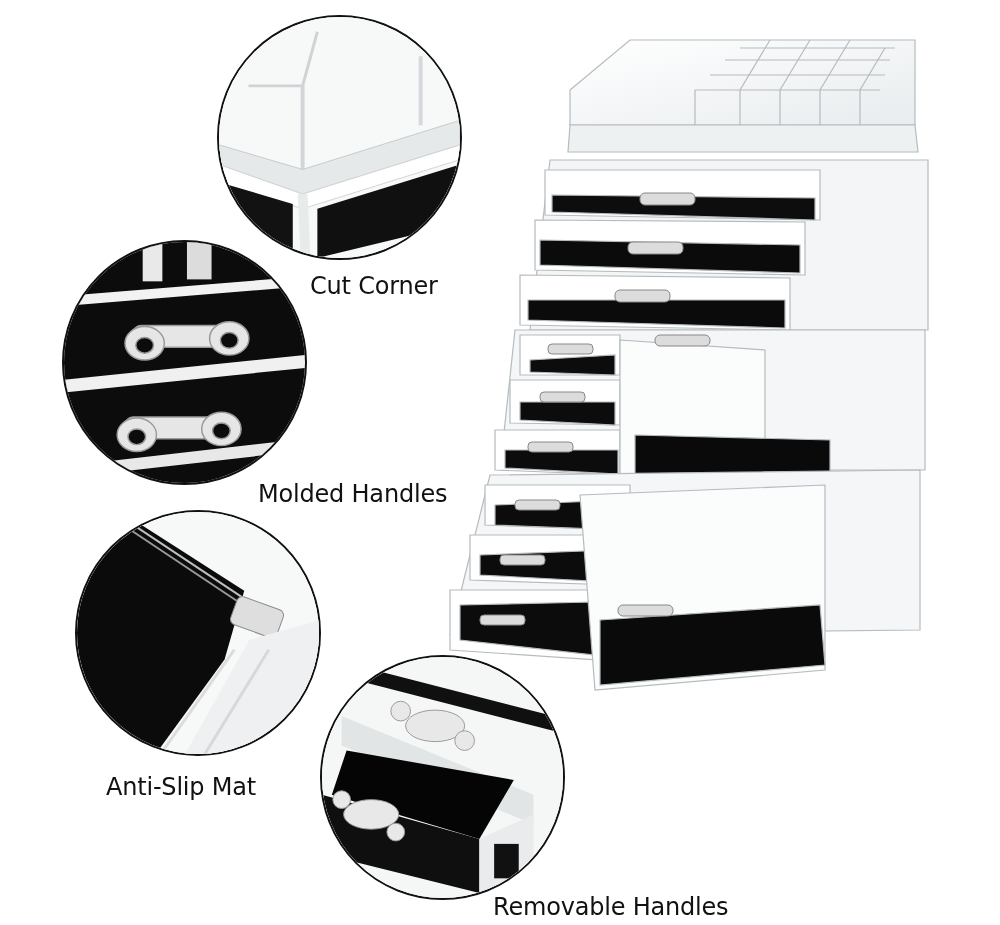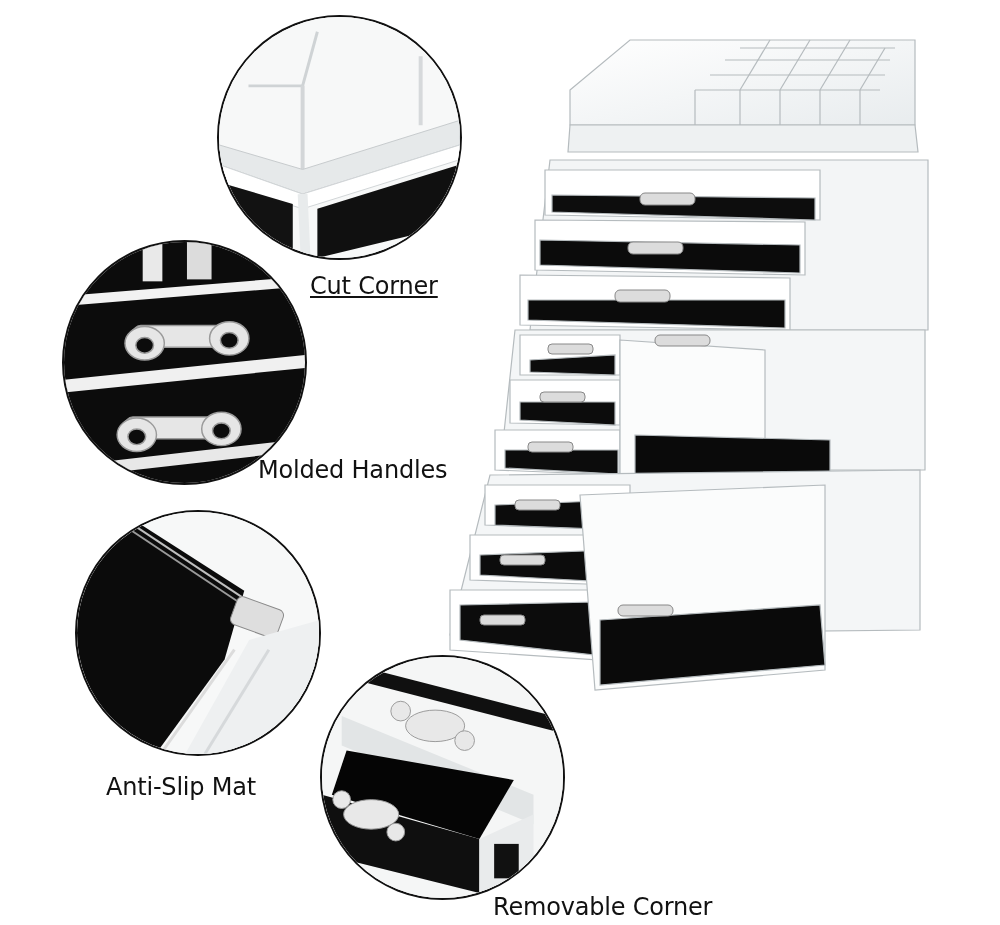--- a/index.html
+++ b/index.html
@@ -23,21 +23,21 @@
     <line x1="100" y1="15" x2="85" y2="70" stroke="#cfd3d5" stroke-width="3"></line>
     <line x1="85" y1="70" x2="85" y2="155" stroke="#d3d6d8" stroke-width="4"></line>
     <line x1="205" y1="40" x2="205" y2="110" stroke="#d6d9db" stroke-width="4"></line>
     <polygon points="0,130 85,155 245,105 245,130 85,180 0,150" fill="#e6e9ea" stroke="#c6cacc"></polygon>
     <polygon points="0,150 85,180 245,130 245,145 85,195 0,168" fill="#ffffff" stroke="#d0d4d6"></polygon>
     <polygon points="0,168 75,190 75,245 0,245" fill="#121212"></polygon>
     <polygon points="100,195 245,150 245,210 100,245" fill="#101010"></polygon>
     <line x1="85" y1="180" x2="88" y2="245" stroke="#e8ebec" stroke-width="10"></line>
   </svg>
 </div>
-<div class="label" style="left:310px; top:272px;text-decoration:underline;">Cut Corner</div>
+<div class="label" style="left:310px; top:272px;">Cut Corner</div>
 
 <div class="inset" style="left:62px; top:240px; width:245px; height:245px;">
   <svg viewBox="0 0 245 245">
     <rect width="245" height="245" fill="#0c0c0c"></rect>
     <rect x="80" y="0" width="20" height="40" fill="#e9e9e9"></rect>
     <rect x="125" y="0" width="25" height="38" fill="#dcdcdc"></rect>
     <polygon points="0,55 245,35 245,45 0,65" fill="#f2f2f2"></polygon>
     <polygon points="0,140 245,115 245,128 0,153" fill="#f0f0f0"></polygon>
     <polygon points="0,228 245,200 245,212 0,240" fill="#e8e8e8"></polygon>
     <g fill="#e6e6e6" stroke="#9a9a9a" stroke-width="1.5">
@@ -49,21 +49,21 @@
     </g>
     <g fill="#e6e6e6" stroke="#9a9a9a" stroke-width="1.5">
       <rect x="62" y="178" width="110" height="22" rx="8"></rect>
       <ellipse cx="74" cy="196" rx="20" ry="17"></ellipse>
       <ellipse cx="160" cy="190" rx="20" ry="17"></ellipse>
       <ellipse cx="74" cy="198" rx="9" ry="8" fill="#0c0c0c"></ellipse>
       <ellipse cx="160" cy="192" rx="9" ry="8" fill="#0c0c0c"></ellipse>
     </g>
   </svg>
 </div>
-<div class="label" style="left:258px; top:456px;">Molded Handles</div>
+<div class="label" style="left:258px; top:480px;">Molded Handles</div>
 
 <div class="inset" style="left:75px; top:510px; width:246px; height:246px;">
   <svg viewBox="0 0 246 246">
     <rect width="246" height="246" fill="#f7f8f8"></rect>
     <polygon points="0,0 45,0 170,80 150,150 80,246 0,246" fill="#0b0b0b"></polygon>
     <line x1="45" y1="5" x2="170" y2="88" stroke="#bfbfbf" stroke-width="2"></line>
     <line x1="45" y1="12" x2="168" y2="94" stroke="#9a9a9a" stroke-width="2"></line>
     <line x1="160" y1="140" x2="85" y2="246" stroke="#dcdcdc" stroke-width="3"></line>
     <rect x="158" y="92" width="50" height="30" rx="6" fill="#dedede" stroke="#8a8a8a" transform="rotate(20 183 107)"></rect>
     <polygon points="175,130 246,110 246,246 110,246" fill="#eef0f1"></polygon>
@@ -86,21 +86,21 @@
       <circle cx="80" cy="55" r="10"></circle>
       <circle cx="145" cy="85" r="10"></circle>
     </g>
     <g fill="#e8e8e8" stroke="#9a9a9a">
       <ellipse cx="50" cy="160" rx="28" ry="15"></ellipse>
       <circle cx="20" cy="145" r="9"></circle>
       <circle cx="75" cy="178" r="9"></circle>
     </g>
   </svg>
 </div>
-<div class="label" style="left:493px; top:893px;">Removable Corner</div>
+<div class="label" style="left:493px; top:893px;">Removable Handles</div>
 
 <div id="product">
   <svg viewBox="0 0 500 670">
     <defs>
       <linearGradient id="acr" x1="0" y1="0" x2="1" y2="1">
         <stop offset="0" stop-color="#ffffff"></stop>
         <stop offset="1" stop-color="#e8ecee"></stop>
       </linearGradient>
     </defs>
 

